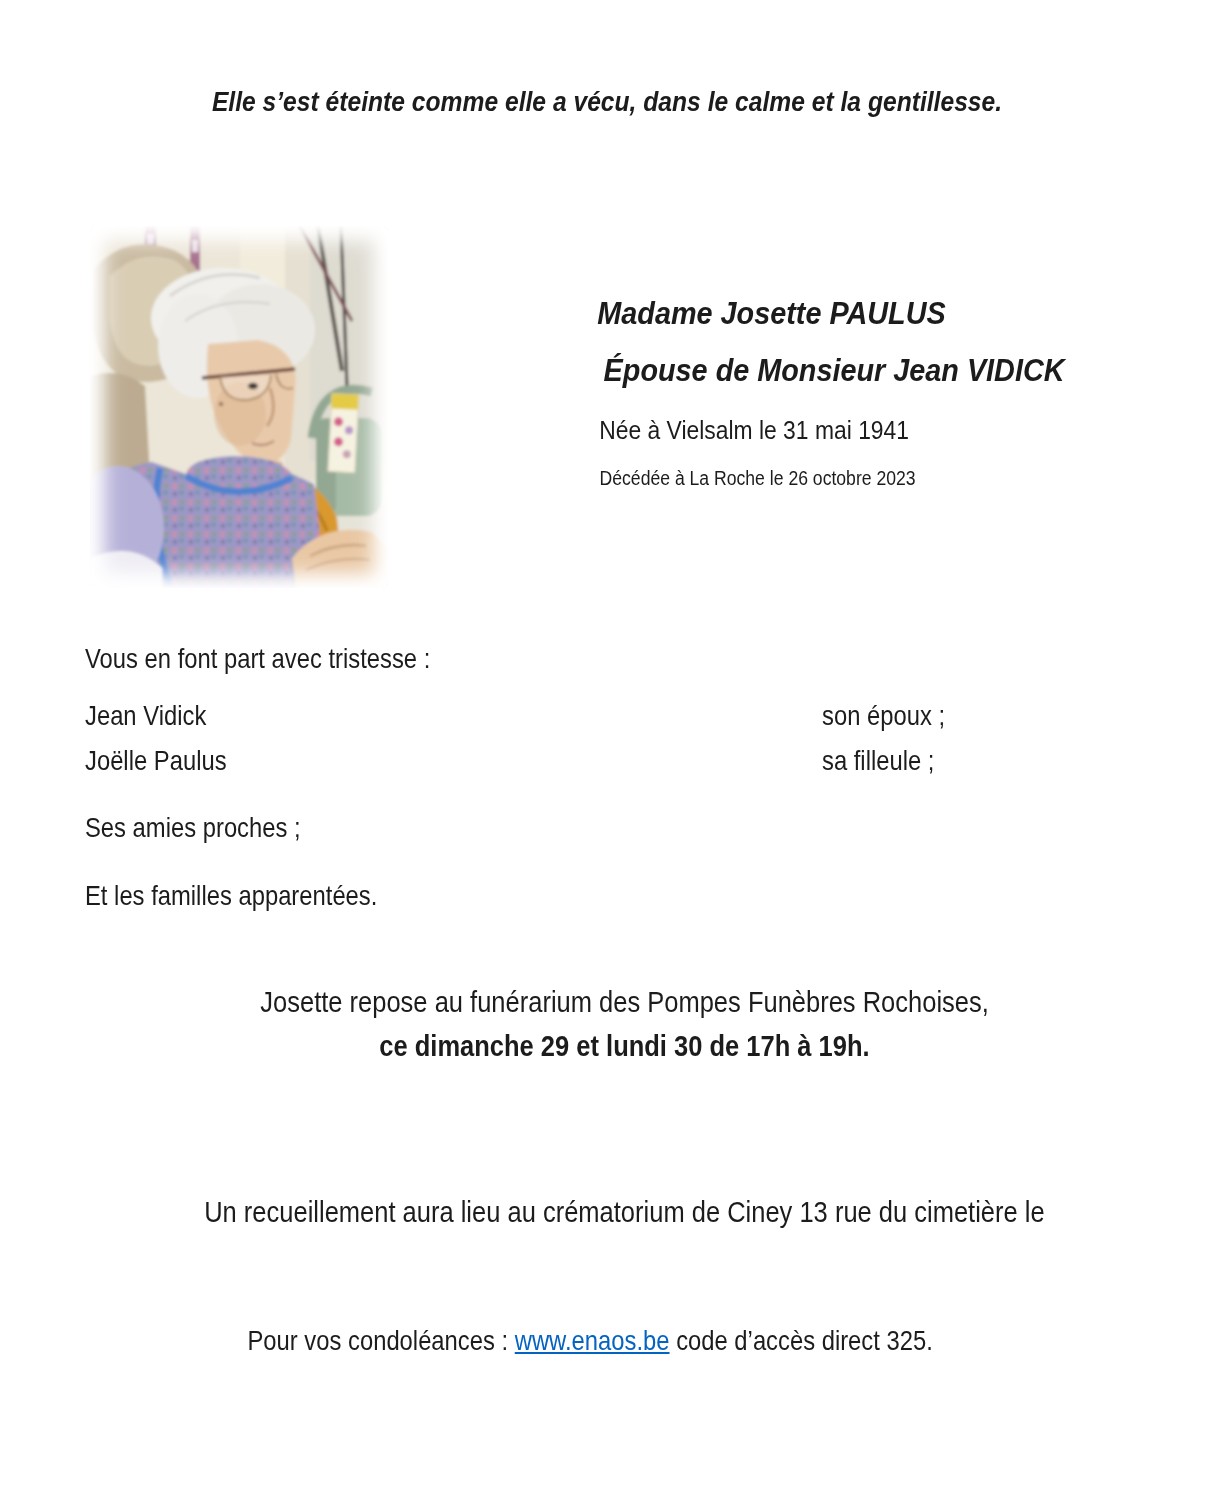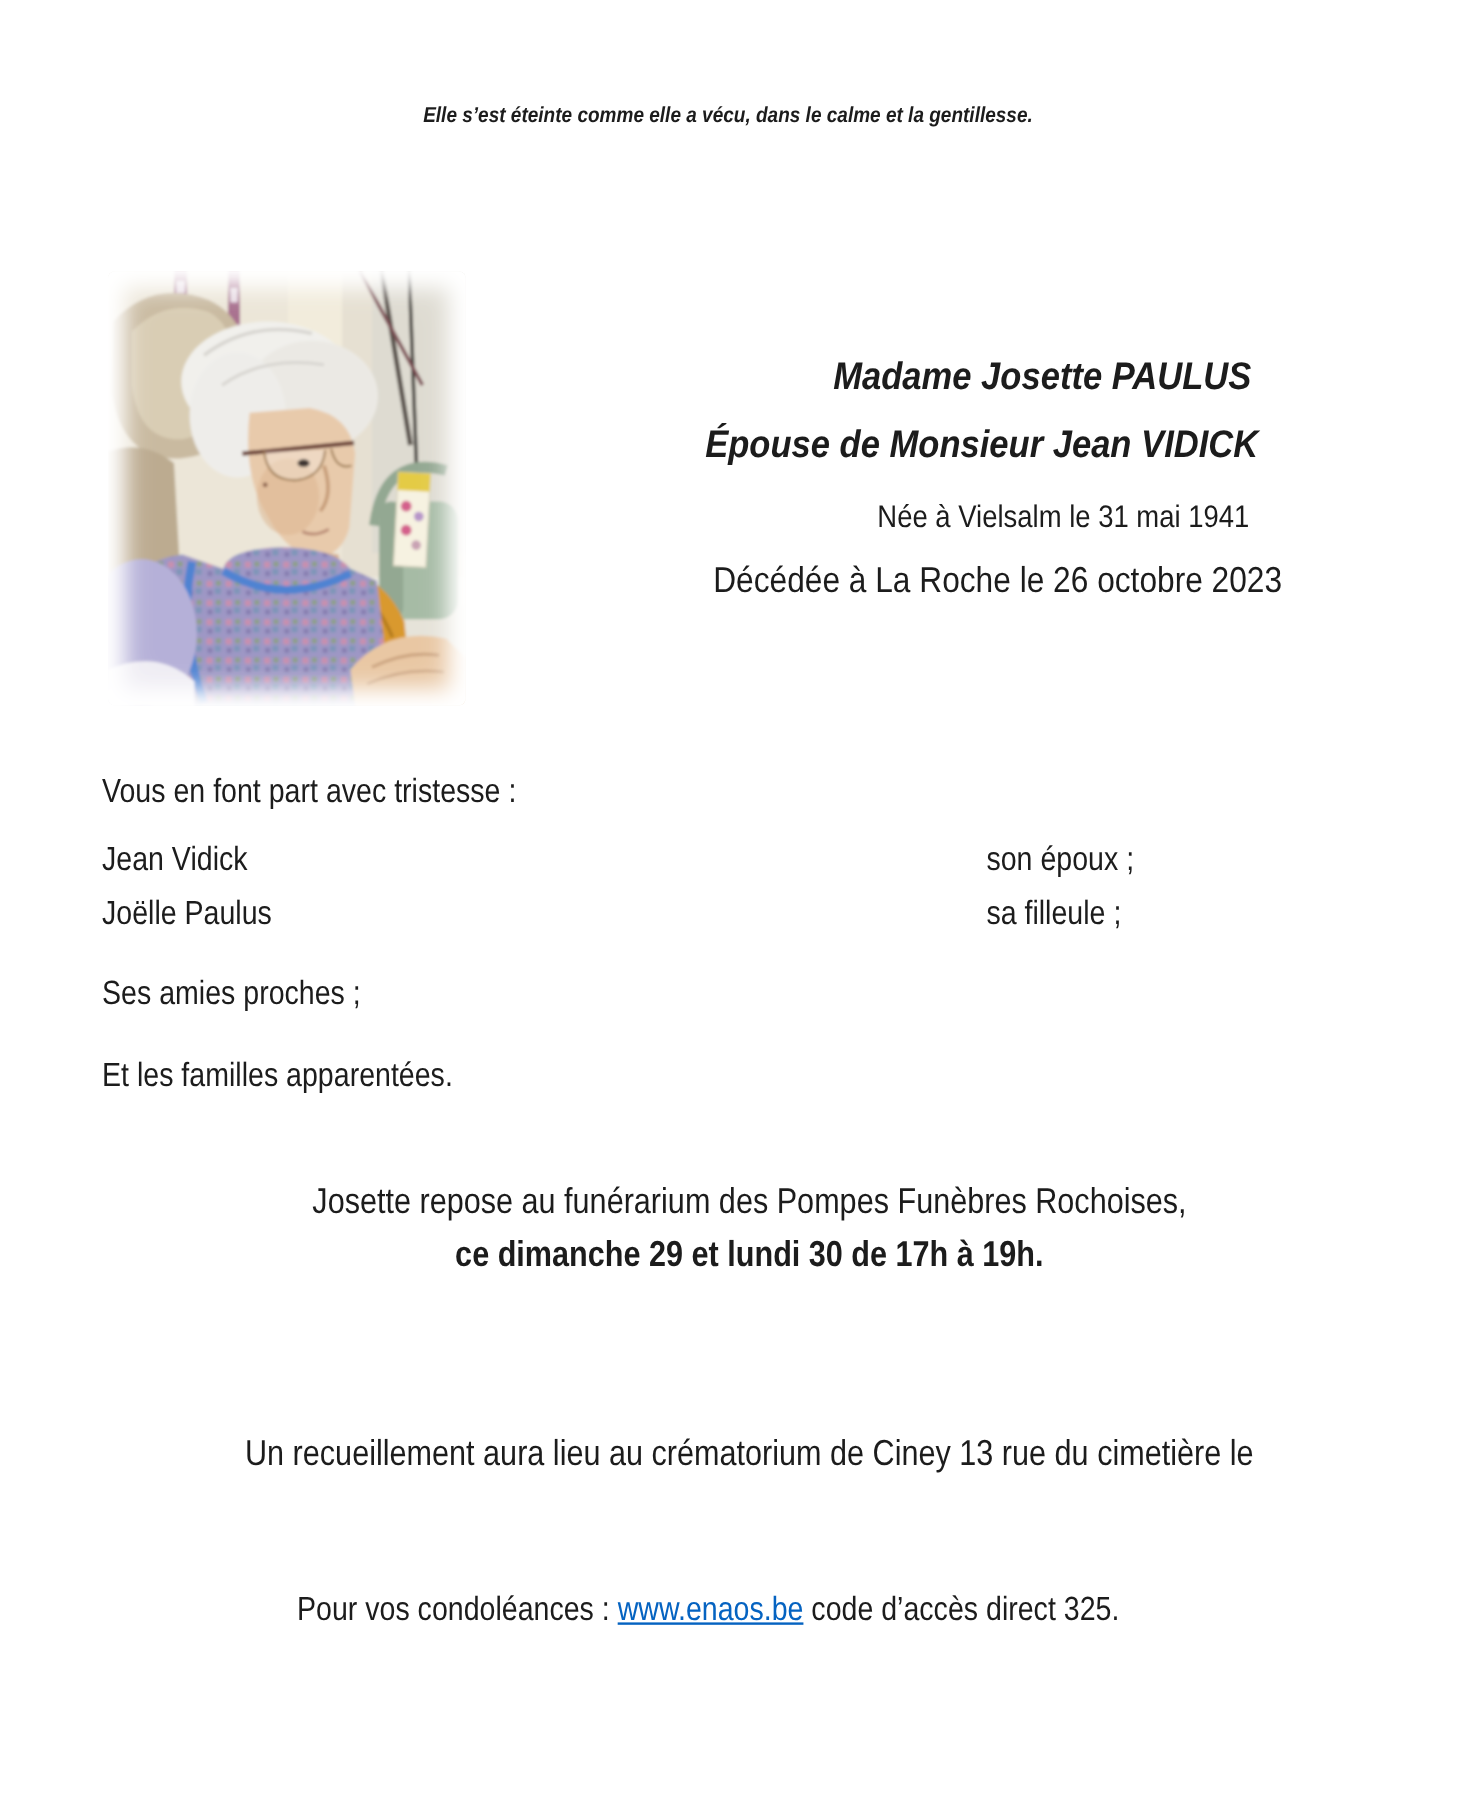--- a/index.html
+++ b/index.html
@@ -10,34 +10,34 @@
     font-family:"Liberation Sans", sans-serif;
     color:#1c1c1c;
     overflow:hidden;
   }
   .abs{position:absolute;}
   .center{text-align:center;}
   
   .cond{display:inline-block;transform:scaleX(0.85);transform-origin:center;white-space:nowrap;}
   .cond-l{display:inline-block;transform:scaleX(0.85);transform-origin:left center;white-space:nowrap;}
 
-  .quote{left:0;top:86px;width:1214px;font-size:18px;font-style:italic;font-weight:600;}
+  .quote{left:0;top:86px;width:1214px;font-size:28px;font-style:italic;font-weight:600;}
   .quote .cond{transform:scaleX(0.88);}
 
   .photo-wrap{left:90px;top:226px;width:298px;height:362px;border-radius:6px;overflow:hidden;}
   .photo-wrap svg{display:block;}
   .photo-vignette{position:absolute;inset:0;pointer-events:none;
     box-shadow:inset 0 0 18px 12px #ffffff, inset 0 0 34px 6px rgba(255,255,255,.65);}
 
   .head-block{left:562px;top:295px;width:500px;}
-  .head-line{position:absolute;left:0;width:500px;text-align:right;}
+  .head-line{position:absolute;left:16px;width:500px;text-align:left;}
   .hl-1{top:0;font-size:32px;font-weight:bold;font-style:italic;}
   .hl-2{top:57px;font-size:32px;font-weight:bold;font-style:italic;}
   .hl-3{top:120px;font-size:26px;}
-  .hl-4{top:172px;font-size:30px;}
+  .hl-4{top:172px;font-size:20px;}
   .head-line .cond{transform:scaleX(0.9);}
   .hl-3 .cond,.hl-4 .cond{transform:scaleX(0.88);}
 
   .mourners{left:85px;top:643px;width:1045px;font-size:28px;}
   .m-row{position:absolute;left:0;width:1045px;height:36px;}
   .m-0{top:0;} .m-1{top:57px;} .m-2{top:102px;} .m-3{top:169px;} .m-4{top:237px;}
   .m-rel{position:absolute;left:737px;top:0;}
 
   .para{left:0;width:1214px;text-align:center;font-size:30px;line-height:44px;}
   .para-funeral{top:980px;}

